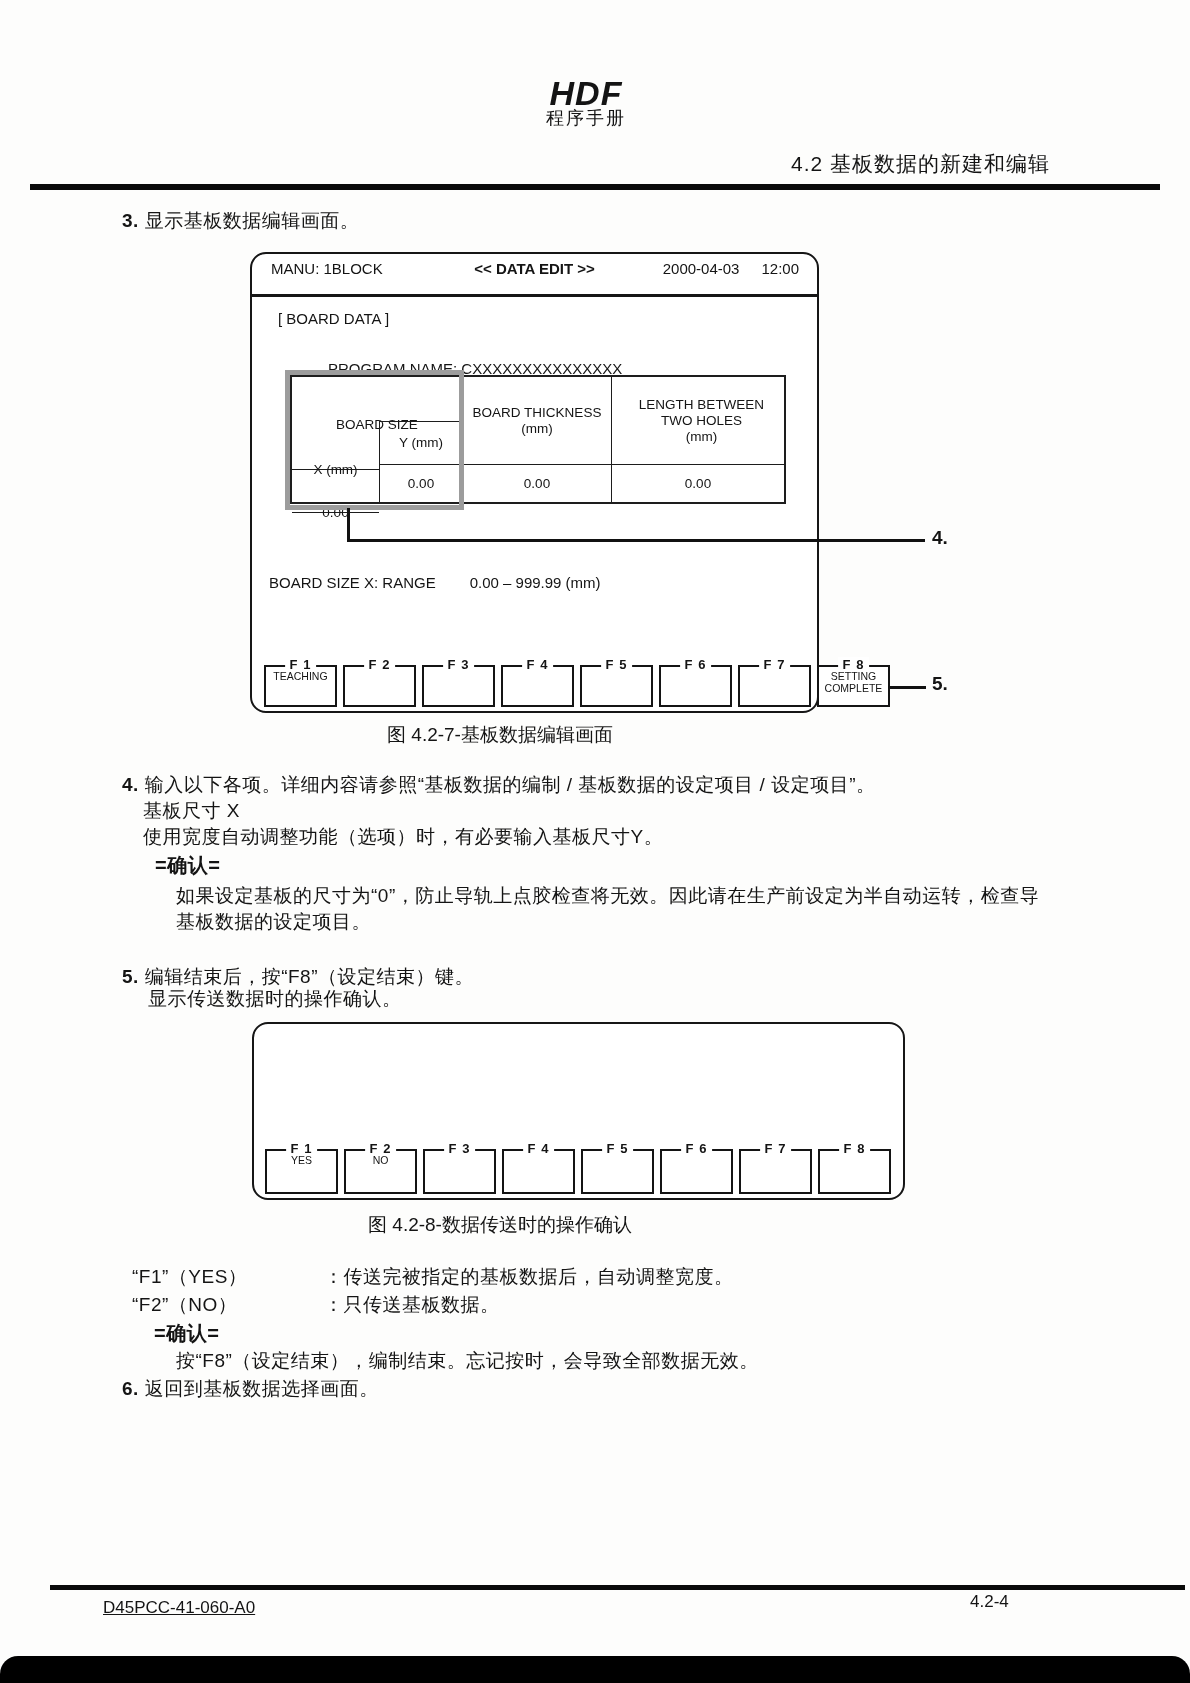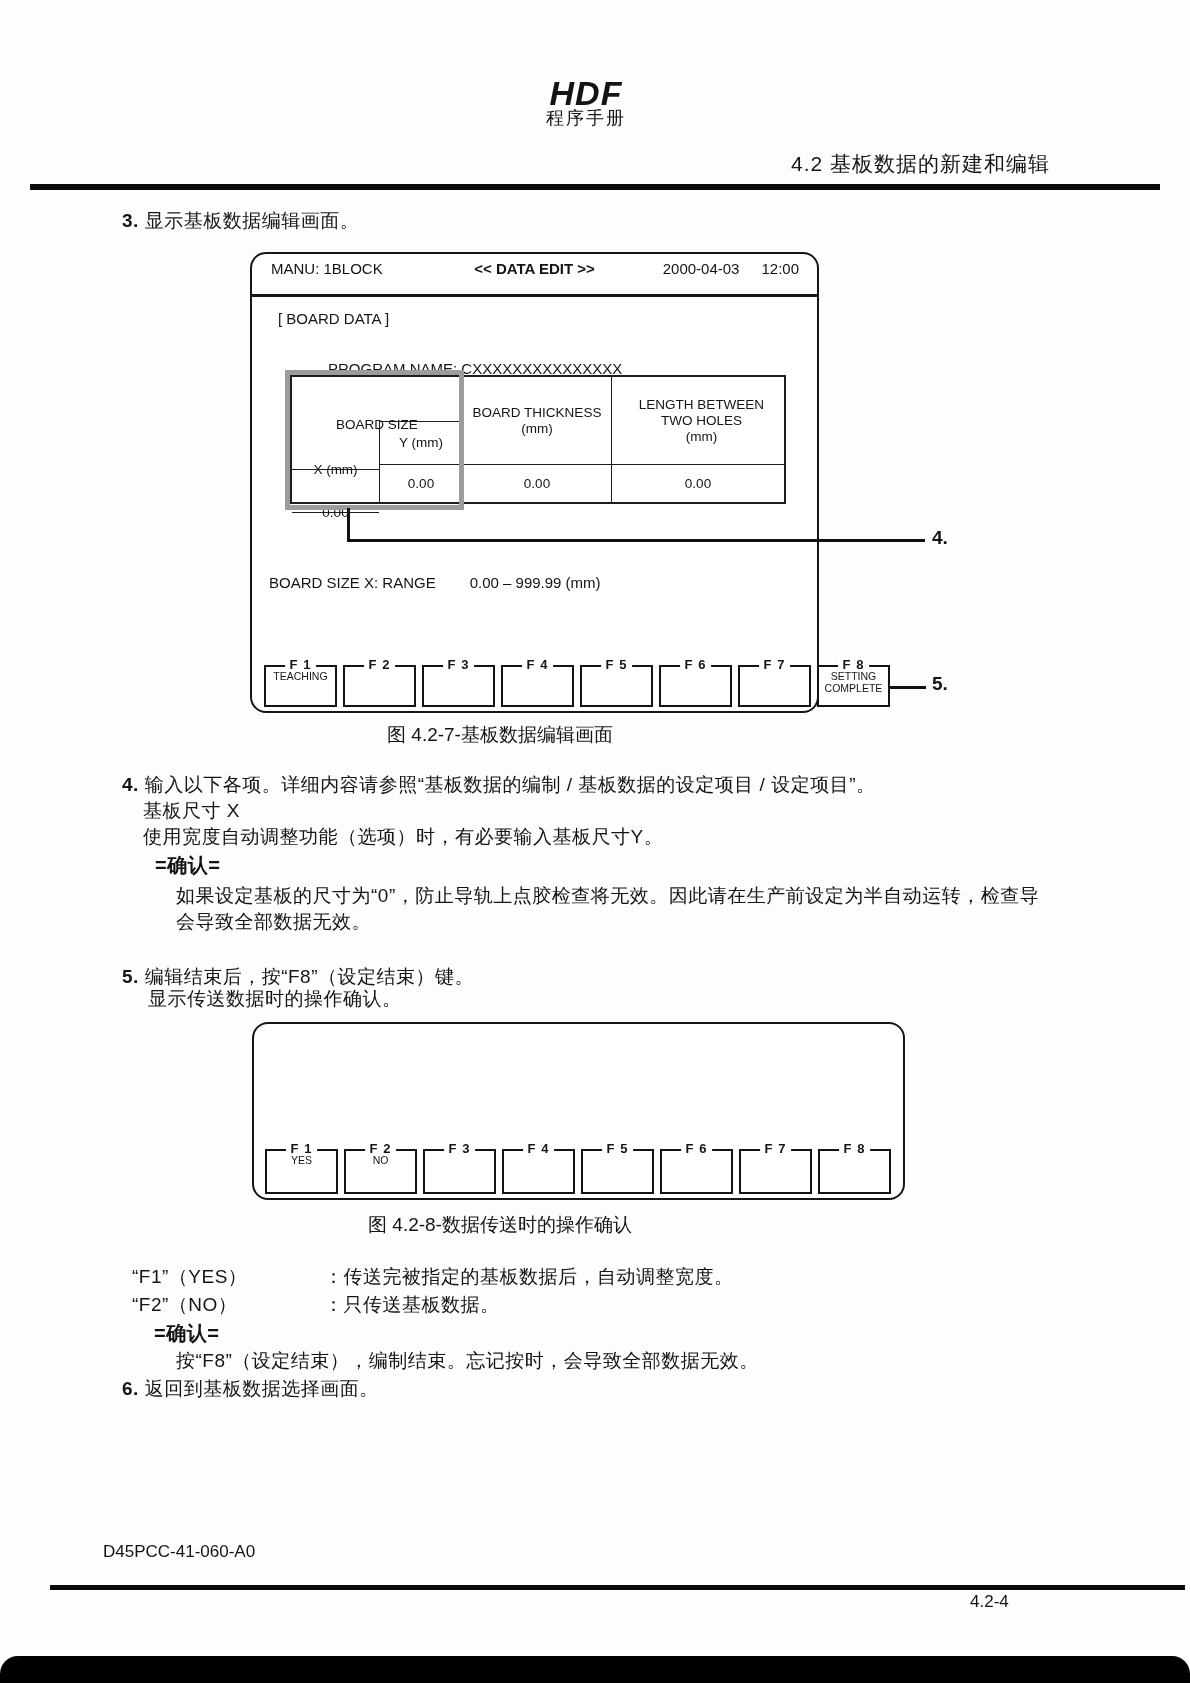--- a/index.html
+++ b/index.html
@@ -151,21 +151,21 @@
   <div class="caption" style="top:722px;">图  4.2-7-基板数据编辑画面</div>
 
   <div class="abs cn" style="left:122px; top:772px;">
     <span class="stepnum">4.</span>
     <span>输入以下各项。详细内容请参照“基板数据的编制 / 基板数据的设定项目 / 设定项目”。</span>
   </div>
   <div class="abs cn" style="left:143px; top:798px;">基板尺寸 X</div>
   <div class="abs cn" style="left:143px; top:824px;">使用宽度自动调整功能（选项）时，有必要输入基板尺寸Y。</div>
   <div class="abs cn" style="left:155px; top:852px; font-weight:bold; font-size:20px;">=确认=</div>
   <div class="abs cn" style="left:176px; top:883px;">如果设定基板的尺寸为“0”，防止导轨上点胶检查将无效。因此请在生产前设定为半自动运转，检查导</div>
-  <div class="abs cn" style="left:176px; top:909px;">会导致全部数据无效。</div>
+  <div class="abs cn" style="left:176px; top:909px;">基板数据的设定项目。</div>
 
   <div class="abs cn" style="left:122px; top:964px;">
     <span class="stepnum">5.</span>
     <span>编辑结束后，按“F8”（设定结束）键。</span>
   </div>
   <div class="abs cn" style="left:148px; top:986px;">显示传送数据时的操作确认。</div>
 
   <div class="screen" style="left:252px; top:1022px; width:653px; height:178px;">
     <div class="fkeys" style="left:11px; top:125px;">
       <div class="fkey" style="height:45px;">
@@ -213,17 +213,17 @@
   </div>
   <div class="abs cn" style="left:154px; top:1320px; font-weight:bold; font-size:20px;">=确认=</div>
   <div class="abs cn" style="left:176px; top:1348px;">按“F8”（设定结束），编制结束。忘记按时，会导致全部数据无效。</div>
 
   <div class="abs cn" style="left:122px; top:1376px;">
     <span class="stepnum">6.</span>
     <span>返回到基板数据选择画面。</span>
   </div>
 
   <div class="abs rule" style="left:50px; top:1585px; width:1135px; height:4.5px;"></div>
-  <div class="abs" style="left:103px; top:1542px; font-size:17px;">D45PCC-41-060-A0</div>
+  <div class="abs" style="left:103px; top:1598px; font-size:17px;text-decoration:underline;">D45PCC-41-060-A0</div>
   <div class="abs" style="left:970px; top:1592px; font-size:17px;">4.2-4</div>
 
   <div class="abs" style="left:0; top:1656px; width:1190px; height:27px; background:#000; border-radius:18px 18px 0 0;"></div>
 </div>
 
 </body></html>

